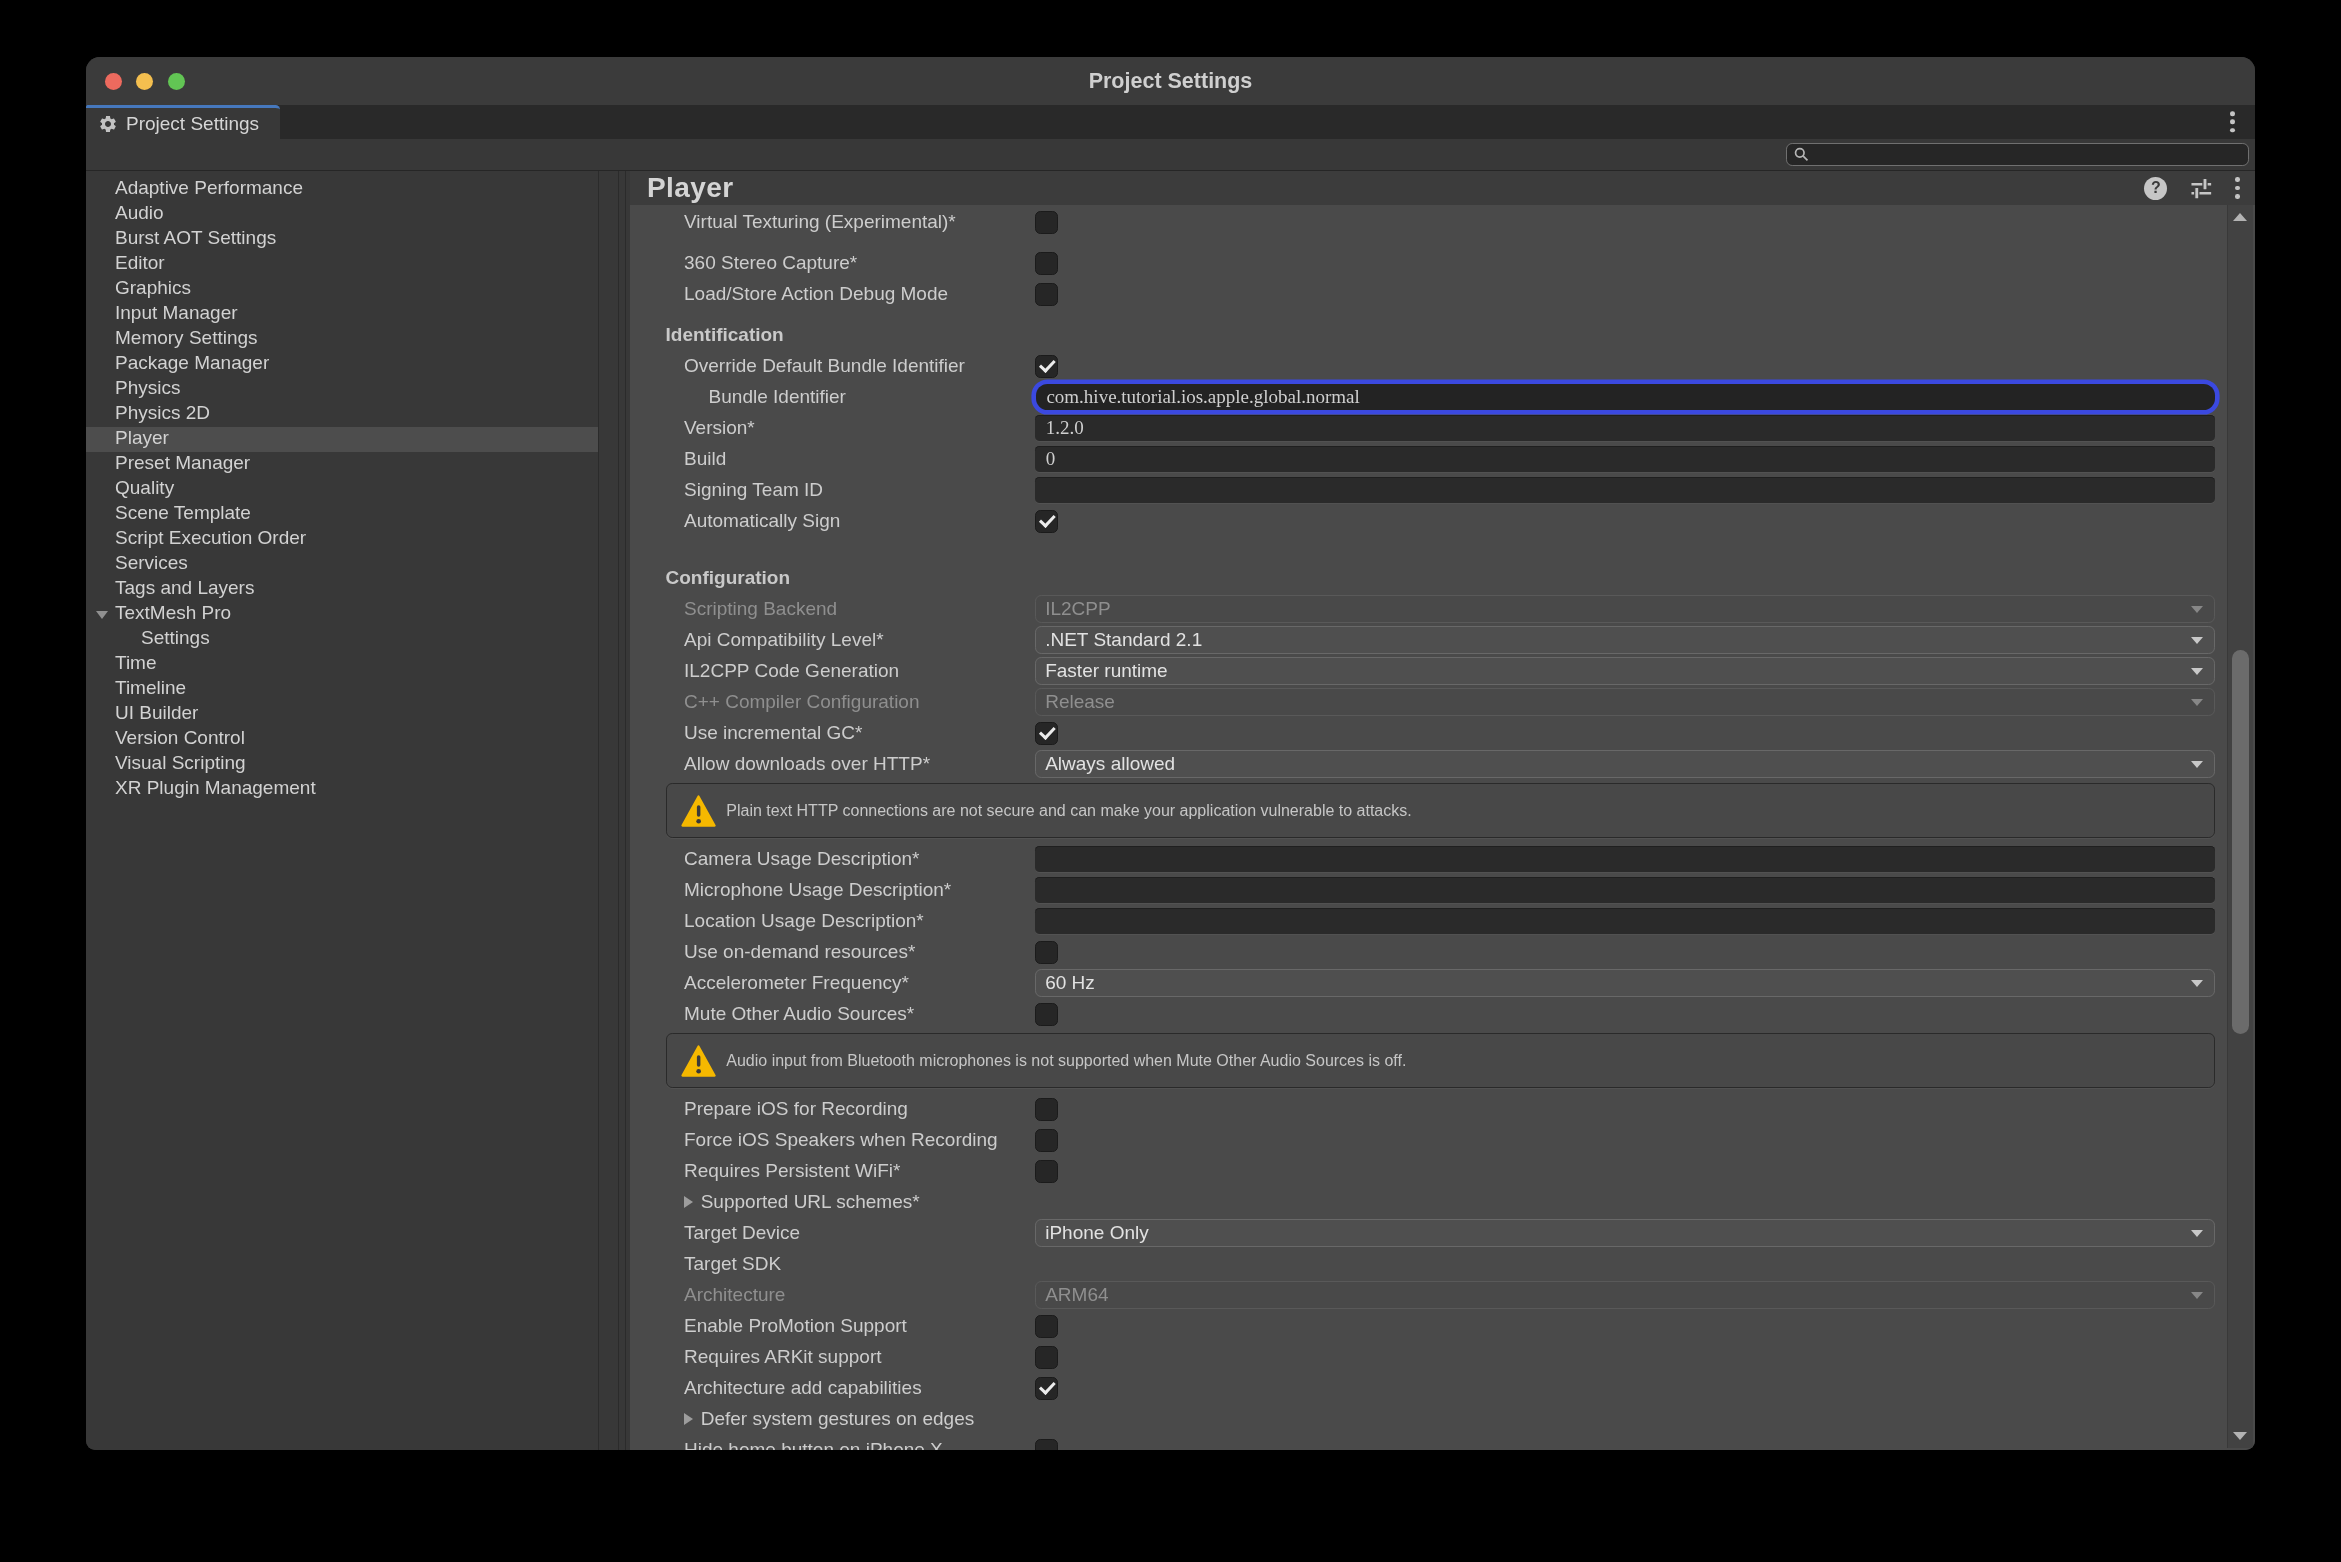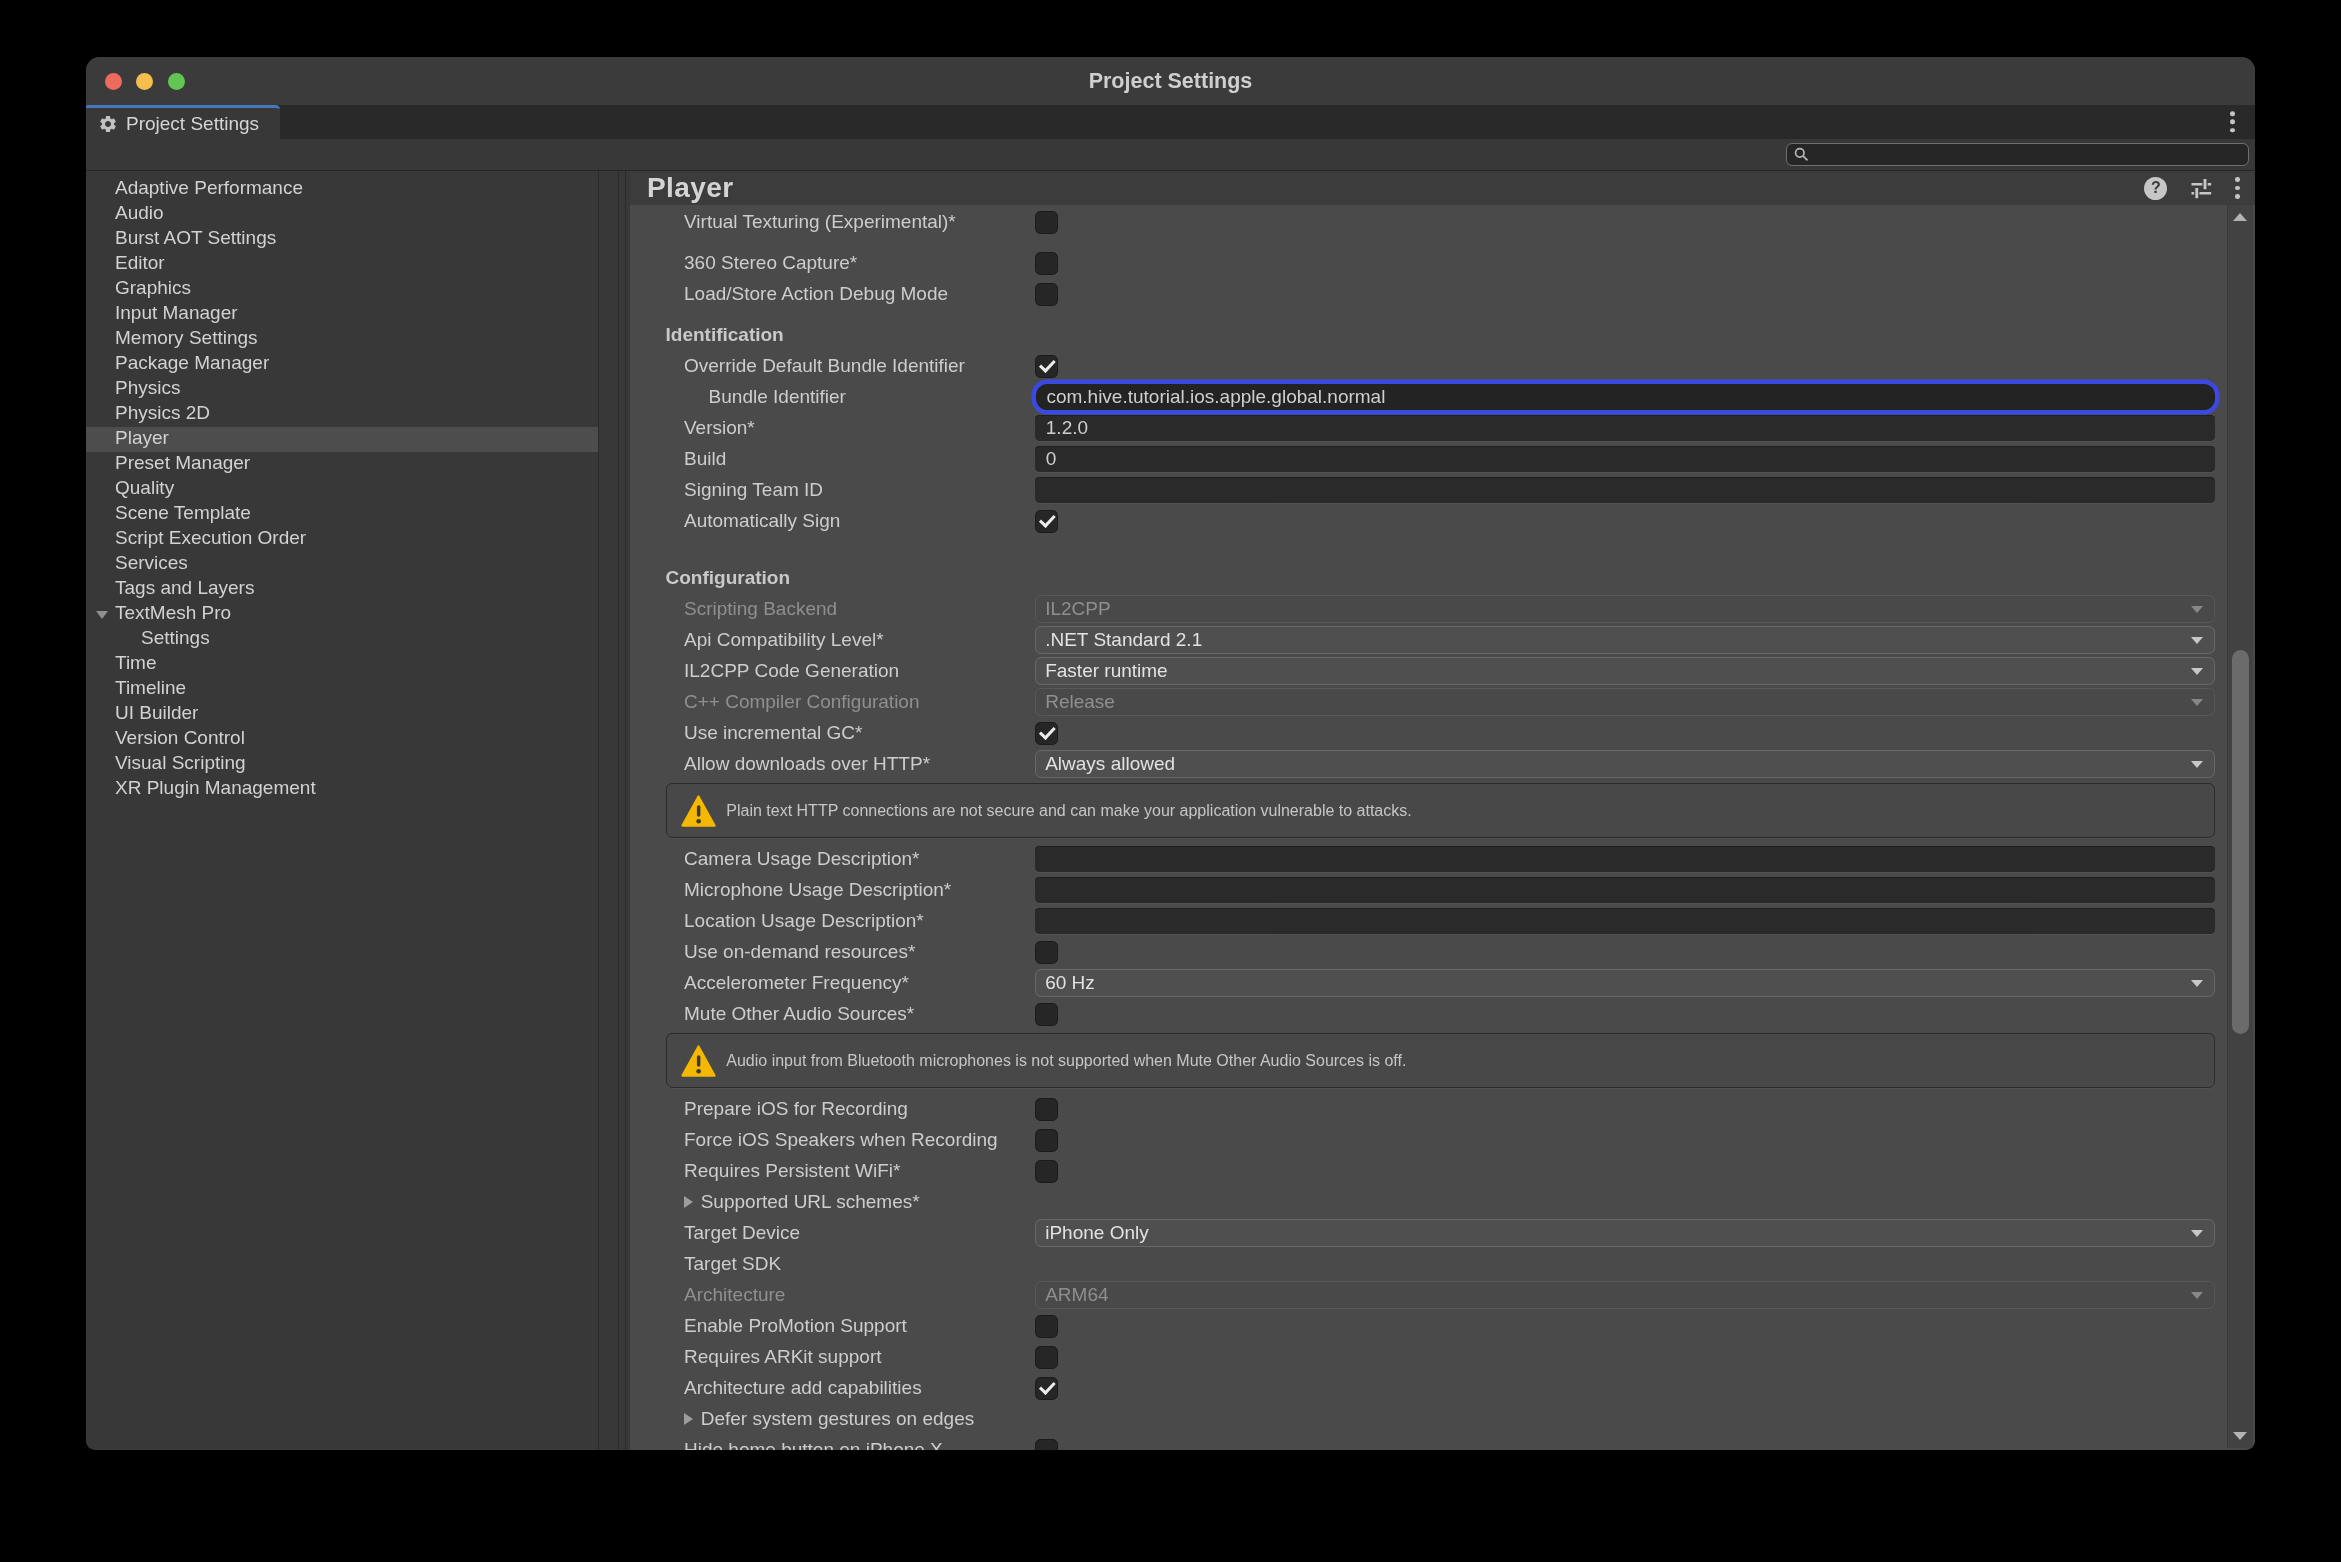--- a/index.html
+++ b/index.html
@@ -63,21 +63,21 @@
   .row.indent1 .label{padding-left:24.6px;width:327px}
   .row.section .label{margin-left:-18.5px;font-weight:bold;color:#c9c9c9;width:auto}
   .row.disabled .label{color:#8f8f8f}
   .value{flex:1;display:flex;align-items:center}
   
   .checkbox{width:23px;height:23px;background:#262626;border:0.8px solid #1b1b1b;border-radius:5.4px;position:relative;box-sizing:border-box;cursor:pointer}
   .row.checked .checkbox::after{content:"";position:absolute;left:3.8px;top:4.6px;width:11.5px;height:6.2px;
         border-left:3.1px solid #ececec;border-bottom:3.1px solid #ececec;transform:rotate(-47deg)}
   
   .textfield{width:100%;height:26px;background:#2a2a2a;border:none;outline:none;border-radius:4.6px;color:#cfcfcf;
-        font-size:19px;font-family:Liberation Sans, sans-serif;padding:0 10.8px;box-sizing:border-box;box-shadow:0 0.8px 0 #555, inset 0 0.8px 0 #1d1d1d}
+        font-size:19px;font-family:Liberation Serif, serif;padding:0 10.8px;box-sizing:border-box;box-shadow:0 0.8px 0 #555, inset 0 0.8px 0 #1d1d1d}
   .row.focused .textfield{background:#232323;box-shadow:0 0 0 4.6px var(--focus-ring);border-radius:11.5px}
   
   .dropdown{position:relative;display:flex;align-items:center;width:100%;height:28px;background:#4f4f4f;
         border:1.5px solid #686868;border-radius:6.2px;padding:0 34px 0 9.2px;color:#e2e2e2;font-size:19px;box-sizing:border-box;cursor:pointer}
   .dd-text{white-space:nowrap;overflow:hidden}
   .dd-arrow{position:absolute;right:10.8px;top:50%;margin-top:-3.1px;width:0;height:0;
         border-left:6.2px solid transparent;border-right:6.2px solid transparent;border-top:7.7px solid #c8c8c8}
   .row.disabled .dropdown{border-color:#595959;color:#8f8f8f;background:#494949;cursor:default}
   .row.disabled .dd-arrow{border-top-color:#878787}
   

